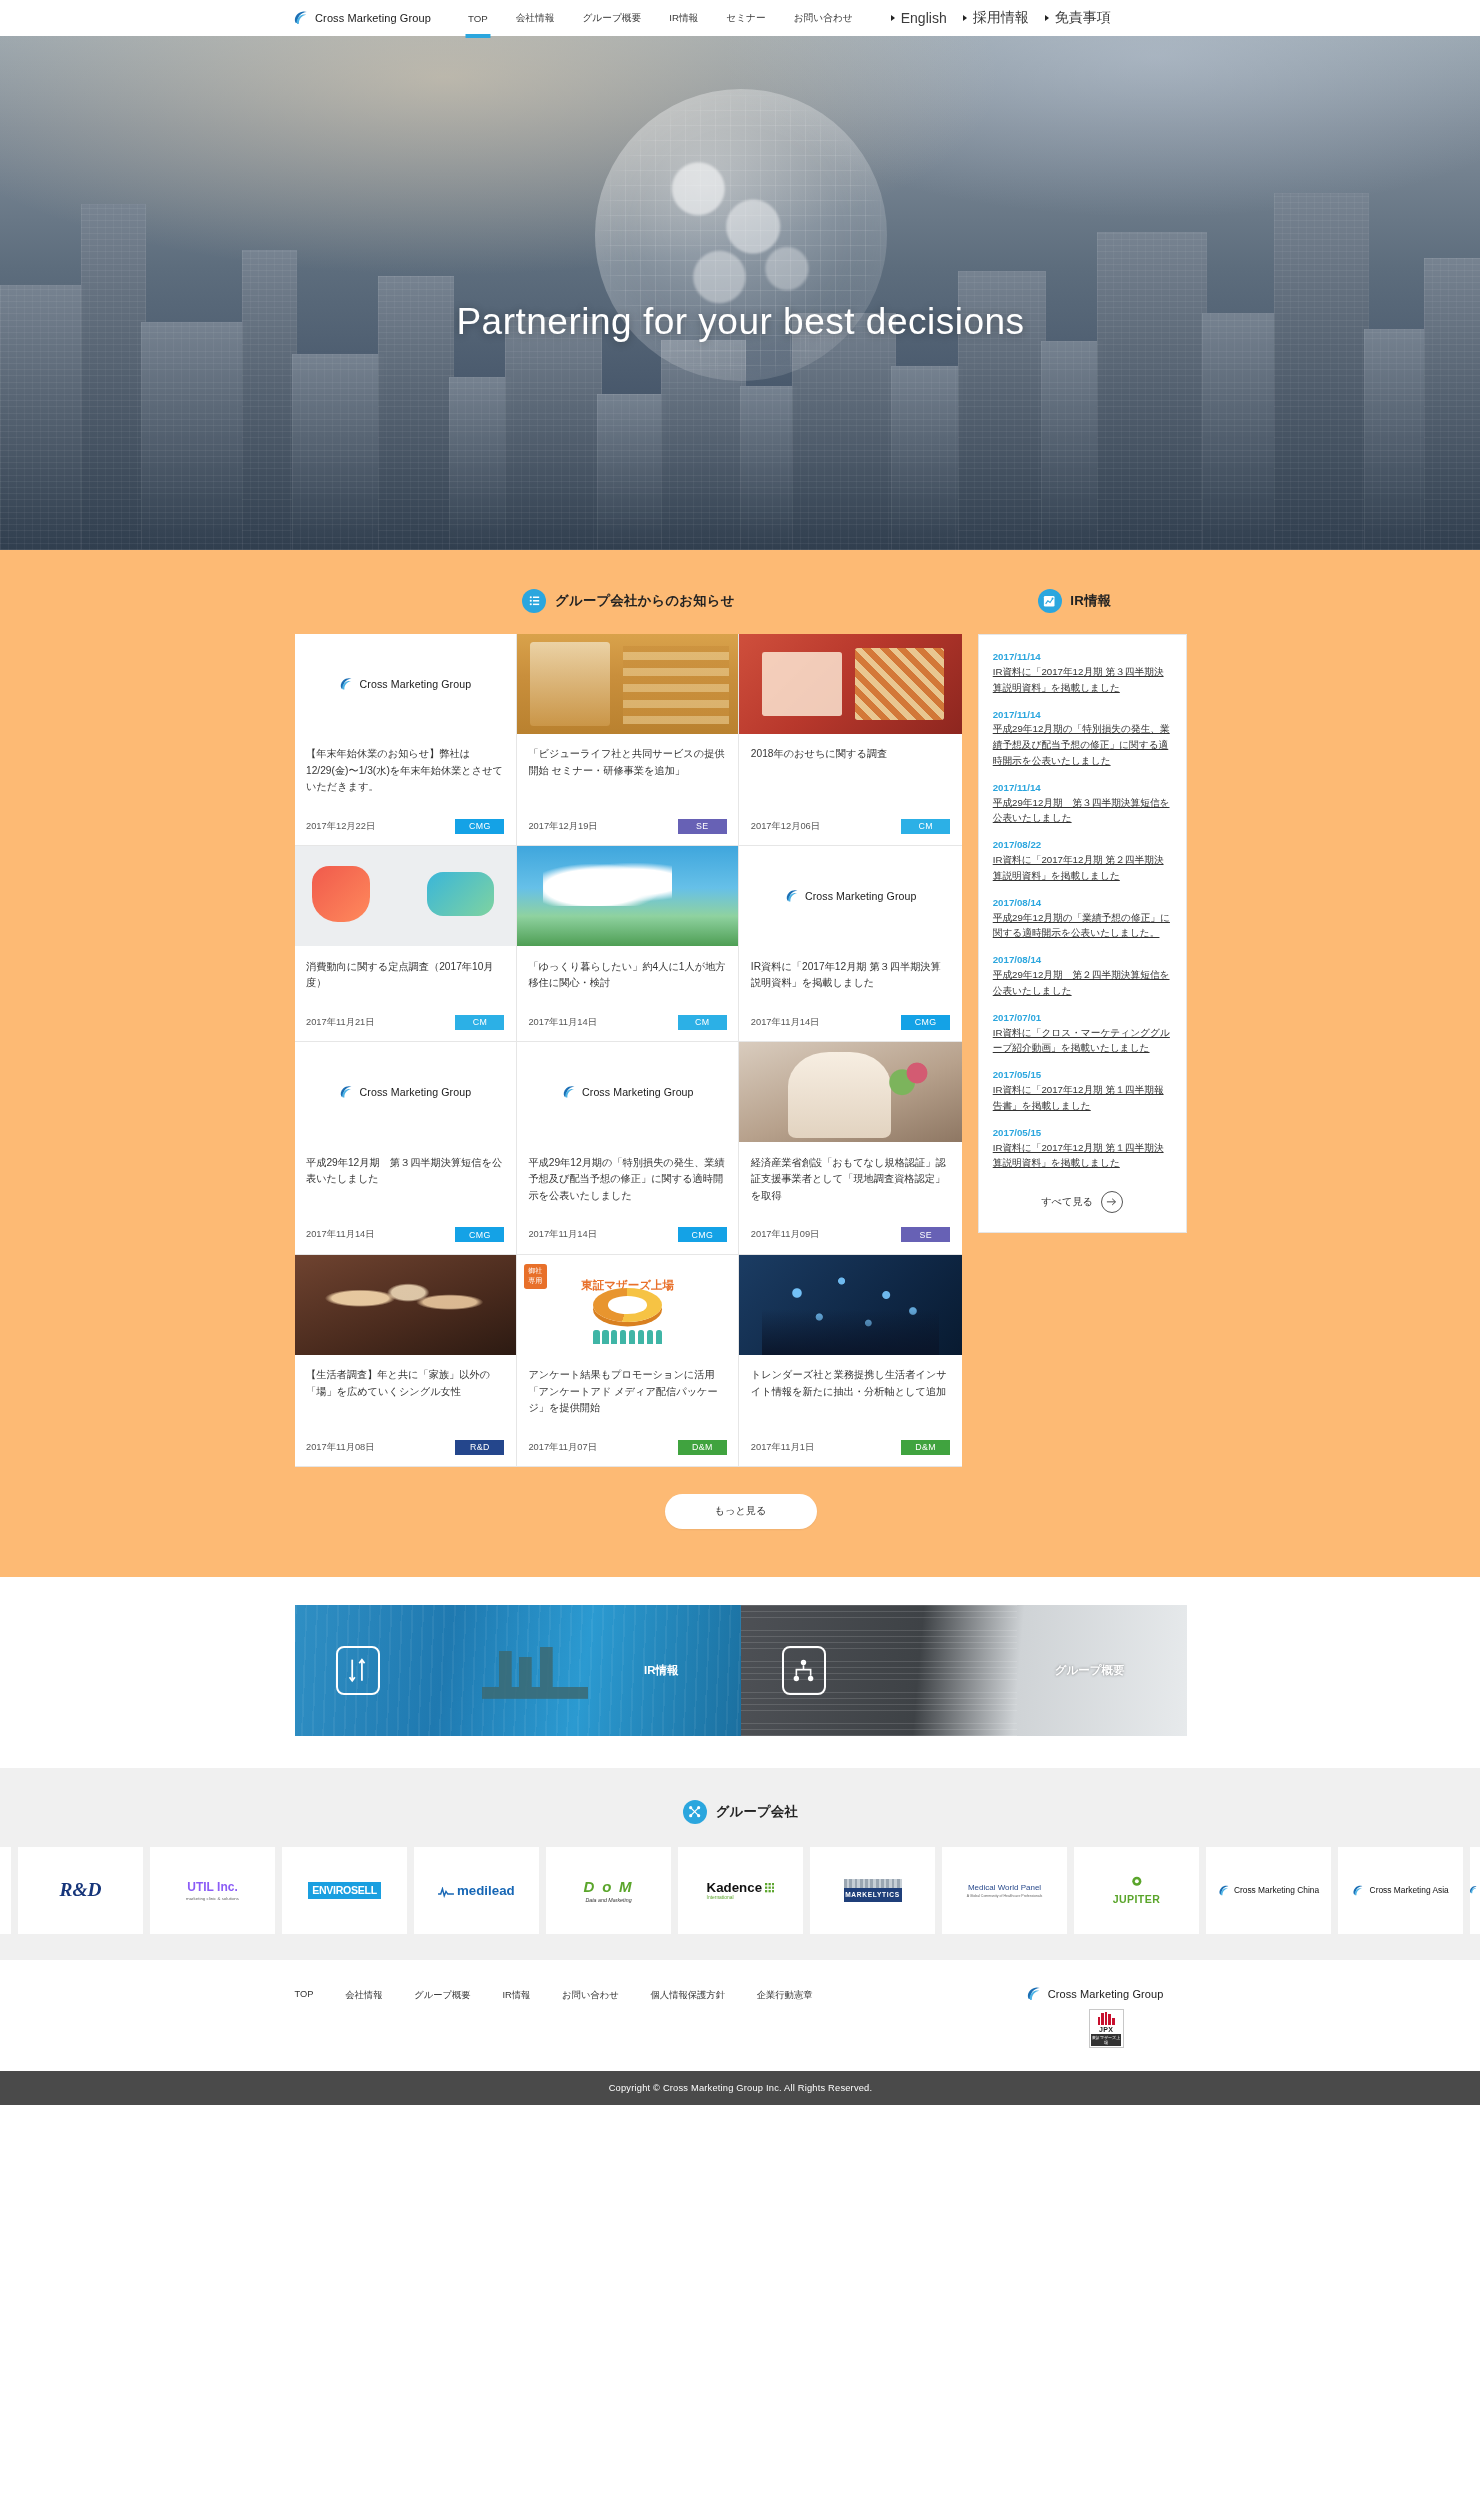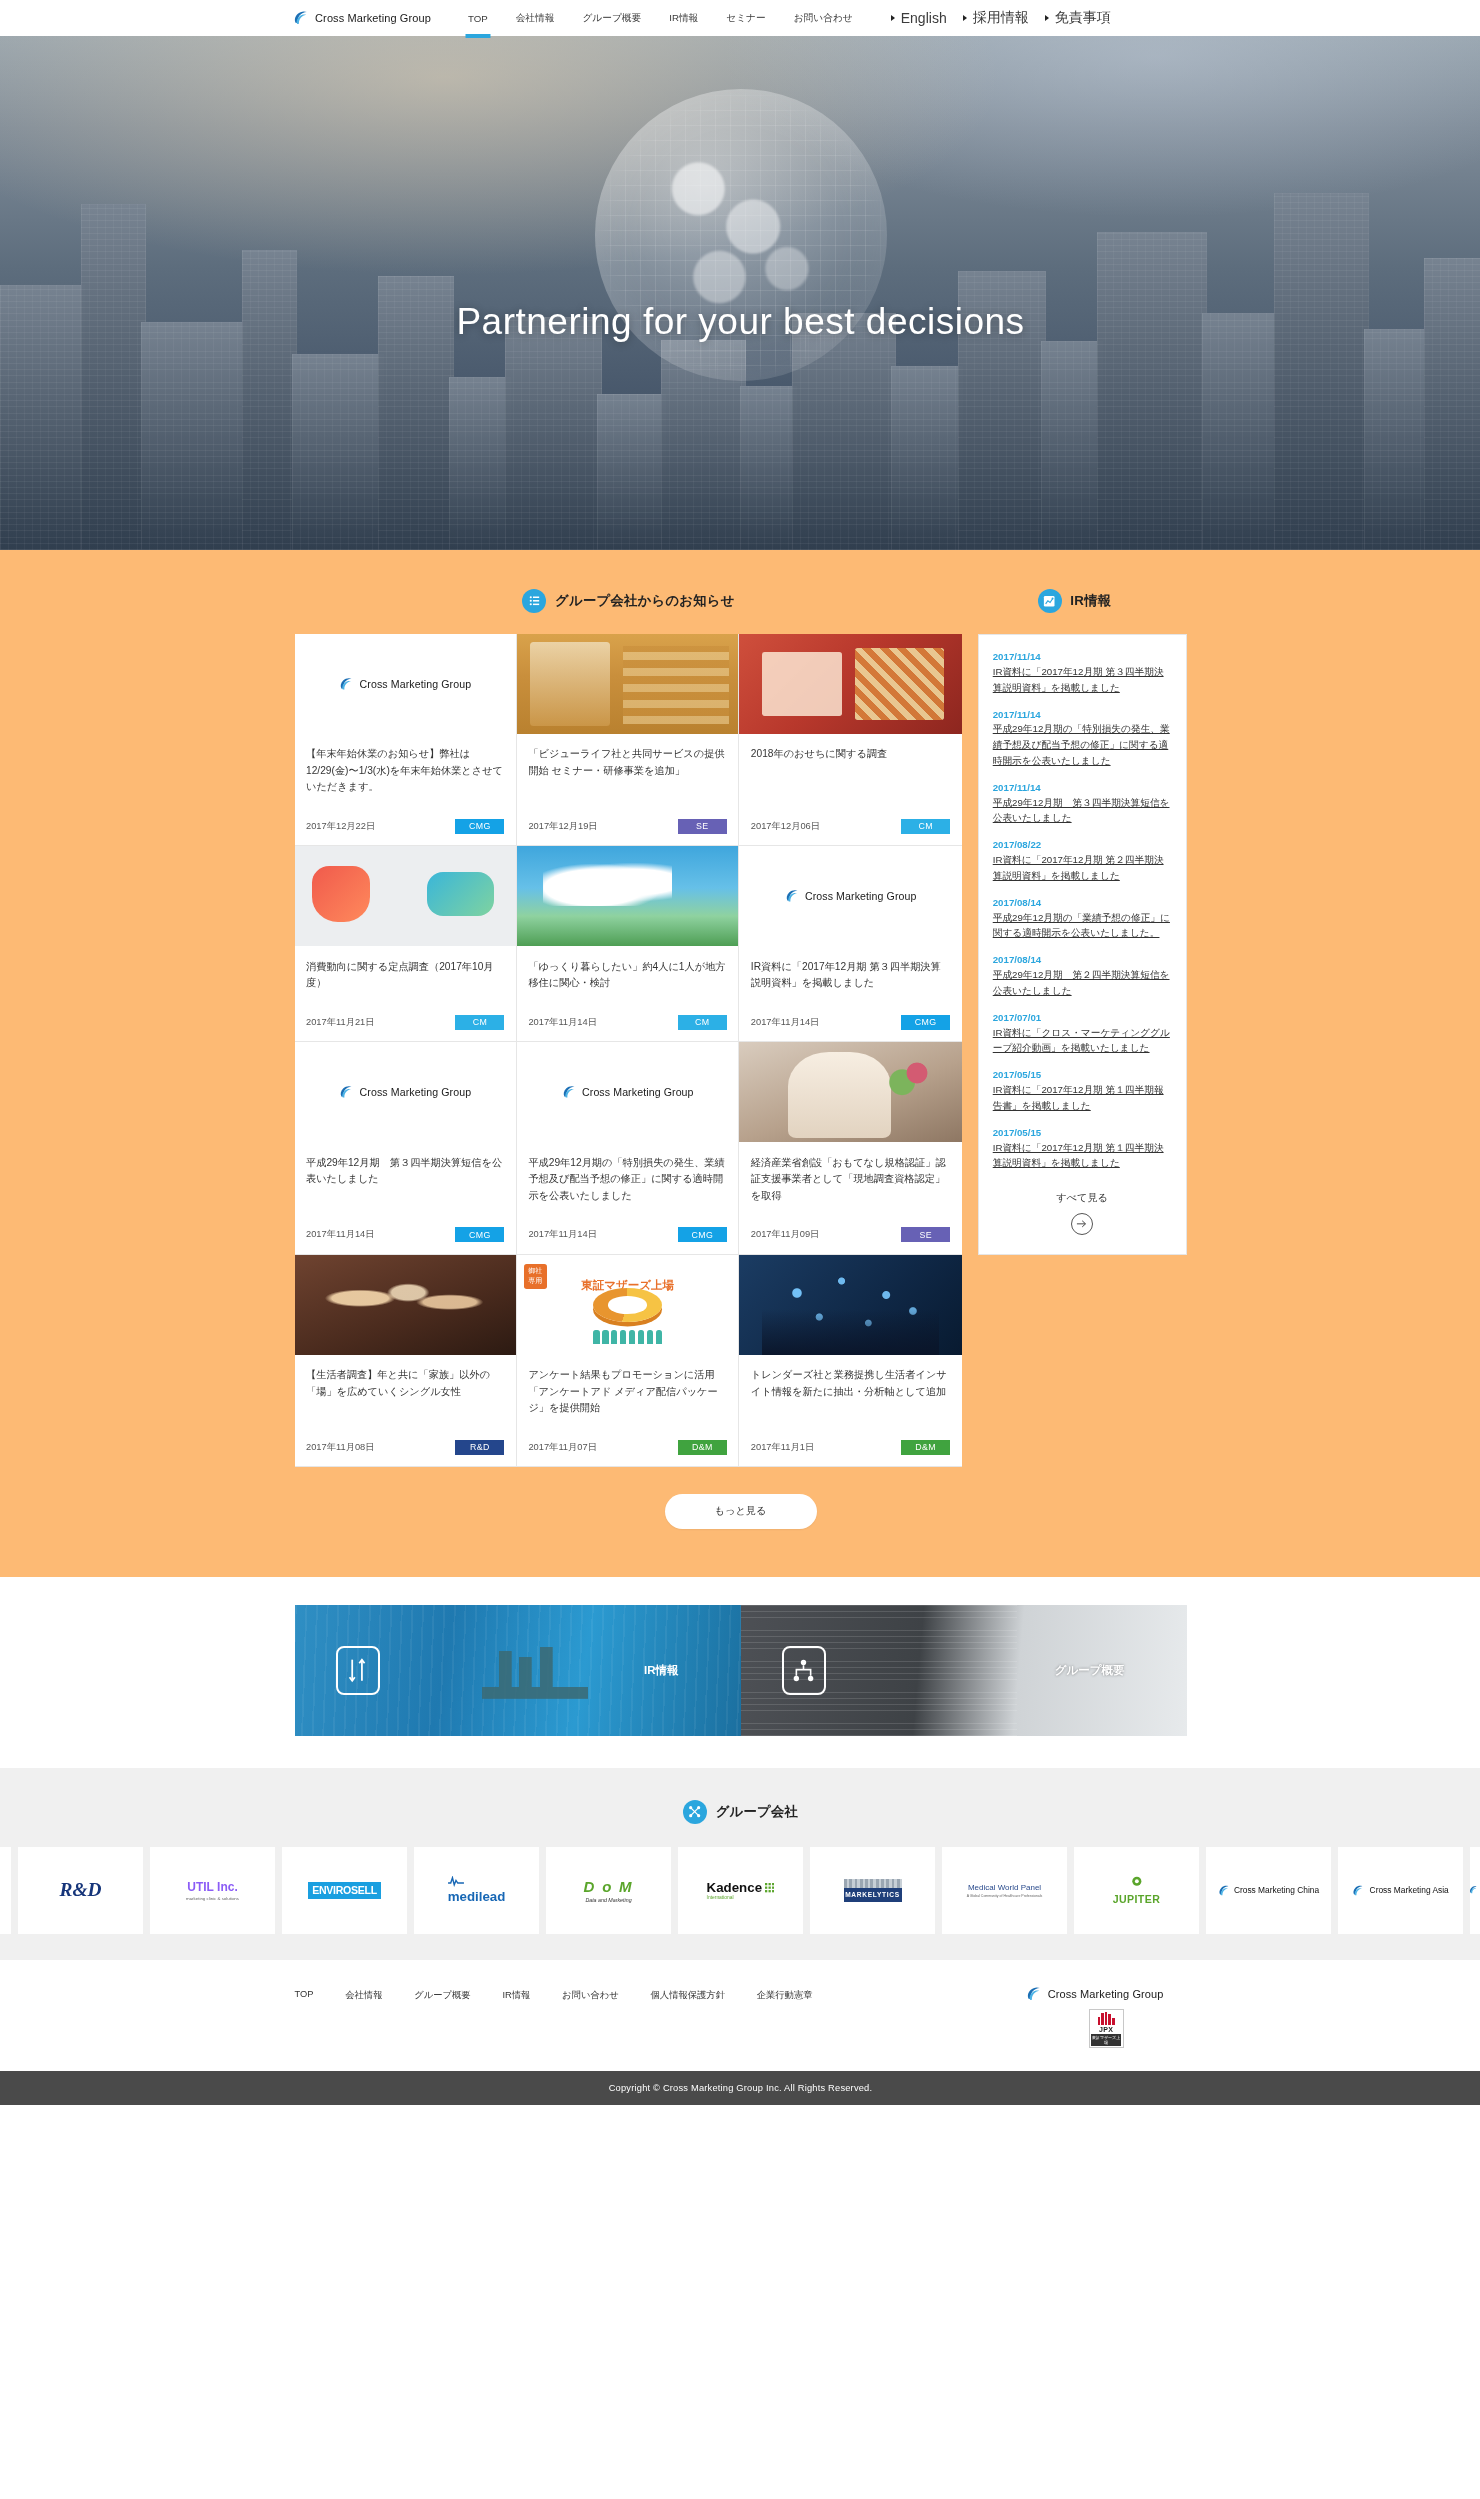--- a/index.html
+++ b/index.html
@@ -186,21 +186,21 @@
        radial-gradient(circle at 58% 68%, rgba(120,200,255,.85) 0 2%, rgba(120,200,255,0) 2.6%),
        radial-gradient(circle at 78% 56%, rgba(120,200,255,.8) 0 1.8%, rgba(120,200,255,0) 2.4%);}
   .th-net::after{content:"";position:absolute;left:10%;bottom:0;width:80%;height:46%;
      background:linear-gradient(180deg,rgba(20,40,70,0),rgba(10,20,40,.9));}
 
   
   .ir-panel { width:209px; background:#fff; border:0.9px solid #e6e6e6; padding:16px 14px 12.4px; }
   .ir-item { margin-bottom:13.3px; }
   .ir-date { font-size:9.7px; font-weight:bold; color:#2ba6de; margin-bottom:1.8px; }
   .ir-link { font-size:9.7px; line-height:1.62; color:#333; text-decoration:underline; display:block; }
-  .ir-more { display:flex; align-items:center; justify-content:center; gap:8px; margin:19.4px 0 7px;flex-direction:column; }
+  .ir-more { display:flex; align-items:center; justify-content:center; gap:8px; margin:19.4px 0 7px; }
   .ir-more-label { font-size:10.2px; color:#333; }
   .arrow-circle {
     width:22px;height:22px;border-radius:50%;border:0.9px solid #555;
     display:flex;align-items:center;justify-content:center;
   }
   .more-btn-wrap { display:flex; justify-content:center; margin-top:26.5px; }
   .more-btn {
     width:152px;height:35px;background:#fff;border-radius:19.4px;
     display:flex;align-items:center;justify-content:center;
     font-size:10.2px;color:#333;box-shadow:0 0.9px 1.8px rgba(0,0,0,.06);
@@ -660,21 +660,21 @@
         <span style="display:block;font-size:12px;font-weight:bold;color:#8b5cf6;">UTIL Inc.</span>
         <span style="display:block;font-size:4.4px;color:#666;margin-top:1.8px;">marketing clinic &amp; solutions</span>
       </span>
     </a>
 
     <a class="logo-card" href="#">
       <span style="background:#1a9fe0;color:#fff;font-size:10.6px;font-weight:bold;padding:2.7px 4.4px;letter-spacing:-0.3px;">ENVIROSELL</span>
     </a>
 
     <a class="logo-card" href="#">
-      <span style="display:flex;align-items:flex-start;gap:2.7px;flex-direction:column;">
+      <span style="display:flex;align-items:flex-end;gap:2.7px;">
         <svg width="16" height="10.6" viewBox="0 0 18 12">
             <polyline points="0,8 3,8 5,2 7,10 9,5 11,8 18,8" fill="none" stroke="#1767b5" stroke-width="1.6"></polyline>
           </svg>
         <span style="font-size:13.3px;font-weight:bold;color:#1767b5;">medilead</span>
       </span>
     </a>
 
     <a class="logo-card" href="#">
       <span style="text-align:center;font-style:italic;">
         <span style="display:block;font-size:15px;font-weight:bold;color:#5aa52b;letter-spacing:1.8px;">D o M</span>

